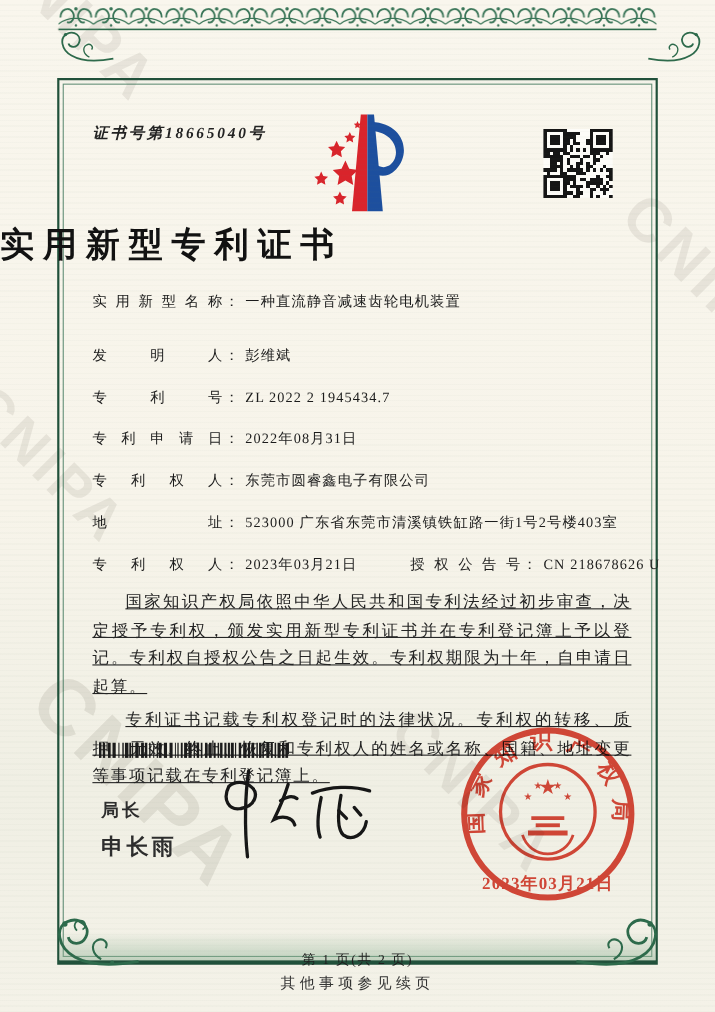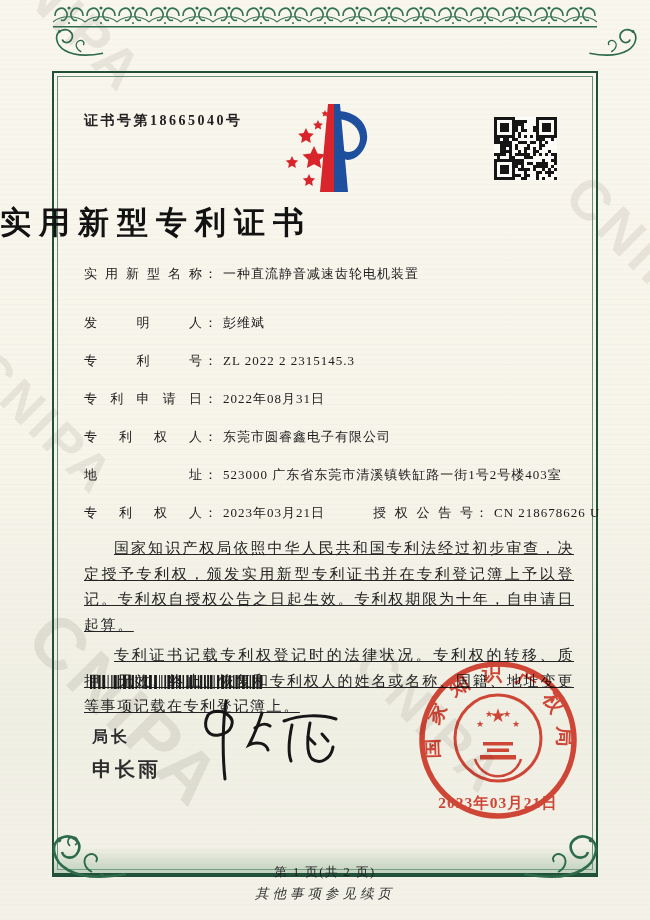--- a/index.html
+++ b/index.html
@@ -24,21 +24,21 @@
   .frame::before{content:"";position:absolute;inset:3px;border:1px solid rgba(50,110,80,0.75);}
   .frame::after{content:"";position:absolute;left:0;right:0;bottom:0;height:26px;
     background:linear-gradient(180deg,rgba(143,178,150,0) 0%,rgba(143,178,150,0.5) 100%);}
   .band{position:absolute;left:53px;top:2px;z-index:1;}
   .flourish{position:absolute;z-index:2;}
   .fl-tl{left:50px;top:26px;transform:scale(.68);transform-origin:top left;}
   .fl-tr{left:508px;top:26px;transform:scale(-.68,.68);transform-origin:top right;}
   .fl-bl{left:44px;top:832px;}
   .fl-br{left:522px;top:832px;transform:scaleX(-1);}
   
-  .certno{position:absolute;left:84px;top:112px;z-index:2;font-size:14px;font-weight:600;letter-spacing:2.5px;color:#222;}
+  .certno{position:absolute;left:84px;top:112px;z-index:2;font-size:14px;font-weight:600;letter-spacing:2.5px;color:#222;font-style:italic;}
   .logo{position:absolute;left:278px;top:98px;z-index:2;}
   .qr{position:absolute;left:494px;top:117px;z-index:2;}
   .title{position:absolute;left:0;right:0;top:202px;z-index:2;
     font-size:31px;font-weight:700;letter-spacing:8px;color:#111;}
   
   .fields{position:absolute;left:84px;top:263px;width:492px;z-index:2;}
   .frow{margin-bottom:16px;font-size:13px;font-weight:400;line-height:22px;color:#1b1b1b;white-space:nowrap;}
   .frow.gapbig{margin-bottom:27px;}
   .flabel{display:inline-block;width:118px;text-align:justify;text-align-last:justify;vertical-align:top;}
   .fcolon{margin:0 6px 0 2px;}
@@ -53,21 +53,21 @@
   .barcode{position:absolute;left:90px;top:675px;z-index:2;}
   .signer-title{position:absolute;left:92px;top:727px;z-index:2;
     font-family:"Liberation Sans","DejaVu Sans",sans-serif;font-size:16px;font-weight:700;letter-spacing:3px;color:#2d2d2d;}
   .signer-name{position:absolute;left:92px;top:756px;z-index:2;
     font-family:"Liberation Sans","DejaVu Sans",sans-serif;font-size:20px;font-weight:700;letter-spacing:3px;color:#2d2d2d;}
   .signature{position:absolute;left:192px;top:697px;z-index:2;}
   .seal{position:absolute;left:413px;top:658px;z-index:3;opacity:.92;mix-blend-mode:multiply;}
   .pagenum{position:absolute;left:0;right:0;top:844px;z-index:3;text-align:center;
     font-size:12.5px;letter-spacing:1.5px;color:#1e1e1e;margin-top:20px;}
   .contnote{position:absolute;left:0;right:0;top:885px;z-index:2;text-align:center;
-    font-size:13.5px;letter-spacing:4px;color:#333;font-style:italic;}
+    font-size:13.5px;letter-spacing:4px;color:#333;}
 </style>
 </head>
 <body>
 
 <div class="page">
 
   <div class="wm wm1">CNIPA</div>
   <div class="wm wm2">CNIPA</div>
   <div class="wm wm3">CNIPA</div>
   <div class="wm wm4">CNIPA</div>
@@ -373,21 +373,21 @@
   <div class="title">实用新型专利证书</div>
 
   <div class="fields">
     <div class="frow gapbig">
       <span class="flabel">实用新型名称</span><span class="fcolon">：</span><span class="fvalue">一种直流静音减速齿轮电机装置</span>
     </div>
     <div class="frow">
       <span class="flabel">发明人</span><span class="fcolon">：</span><span class="fvalue">彭维斌</span>
     </div>
     <div class="frow">
-      <span class="flabel">专利号</span><span class="fcolon">：</span><span class="fvalue">ZL 2022 2 2315145.3</span>
+      <span class="flabel">专利号</span><span class="fcolon">：</span><span class="fvalue">ZL 2022 2 1945434.7</span>
     </div>
     <div class="frow">
       <span class="flabel">专利申请日</span><span class="fcolon">：</span><span class="fvalue">2022年08月31日</span>
     </div>
     <div class="frow">
       <span class="flabel">专利权人</span><span class="fcolon">：</span><span class="fvalue">东莞市圆睿鑫电子有限公司</span>
     </div>
     <div class="frow">
       <span class="flabel">地址</span><span class="fcolon">：</span><span class="fvalue">523000 广东省东莞市清溪镇铁缸路一街1号2号楼403室</span>
     </div>

